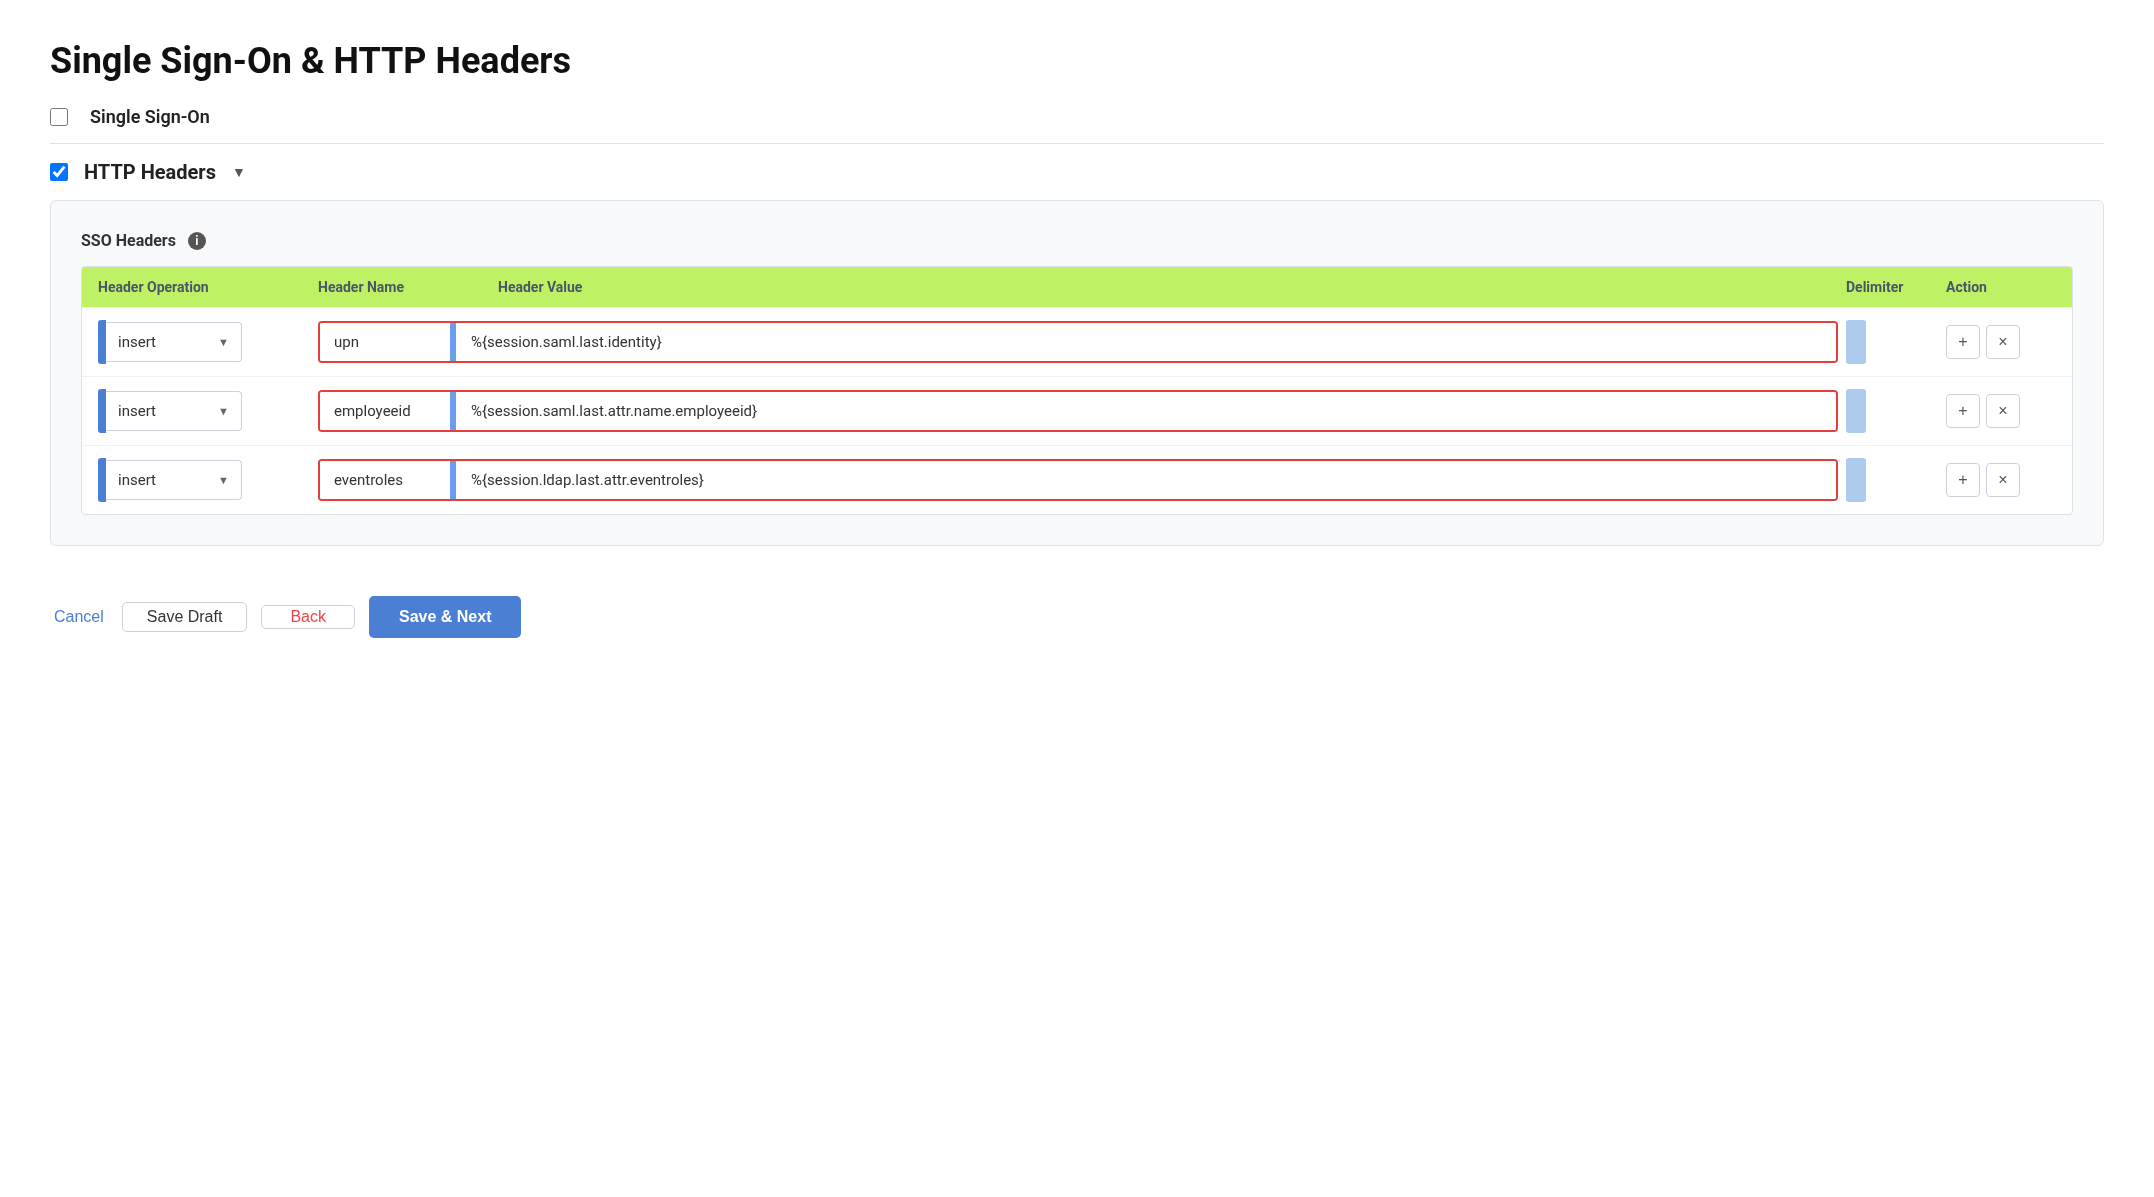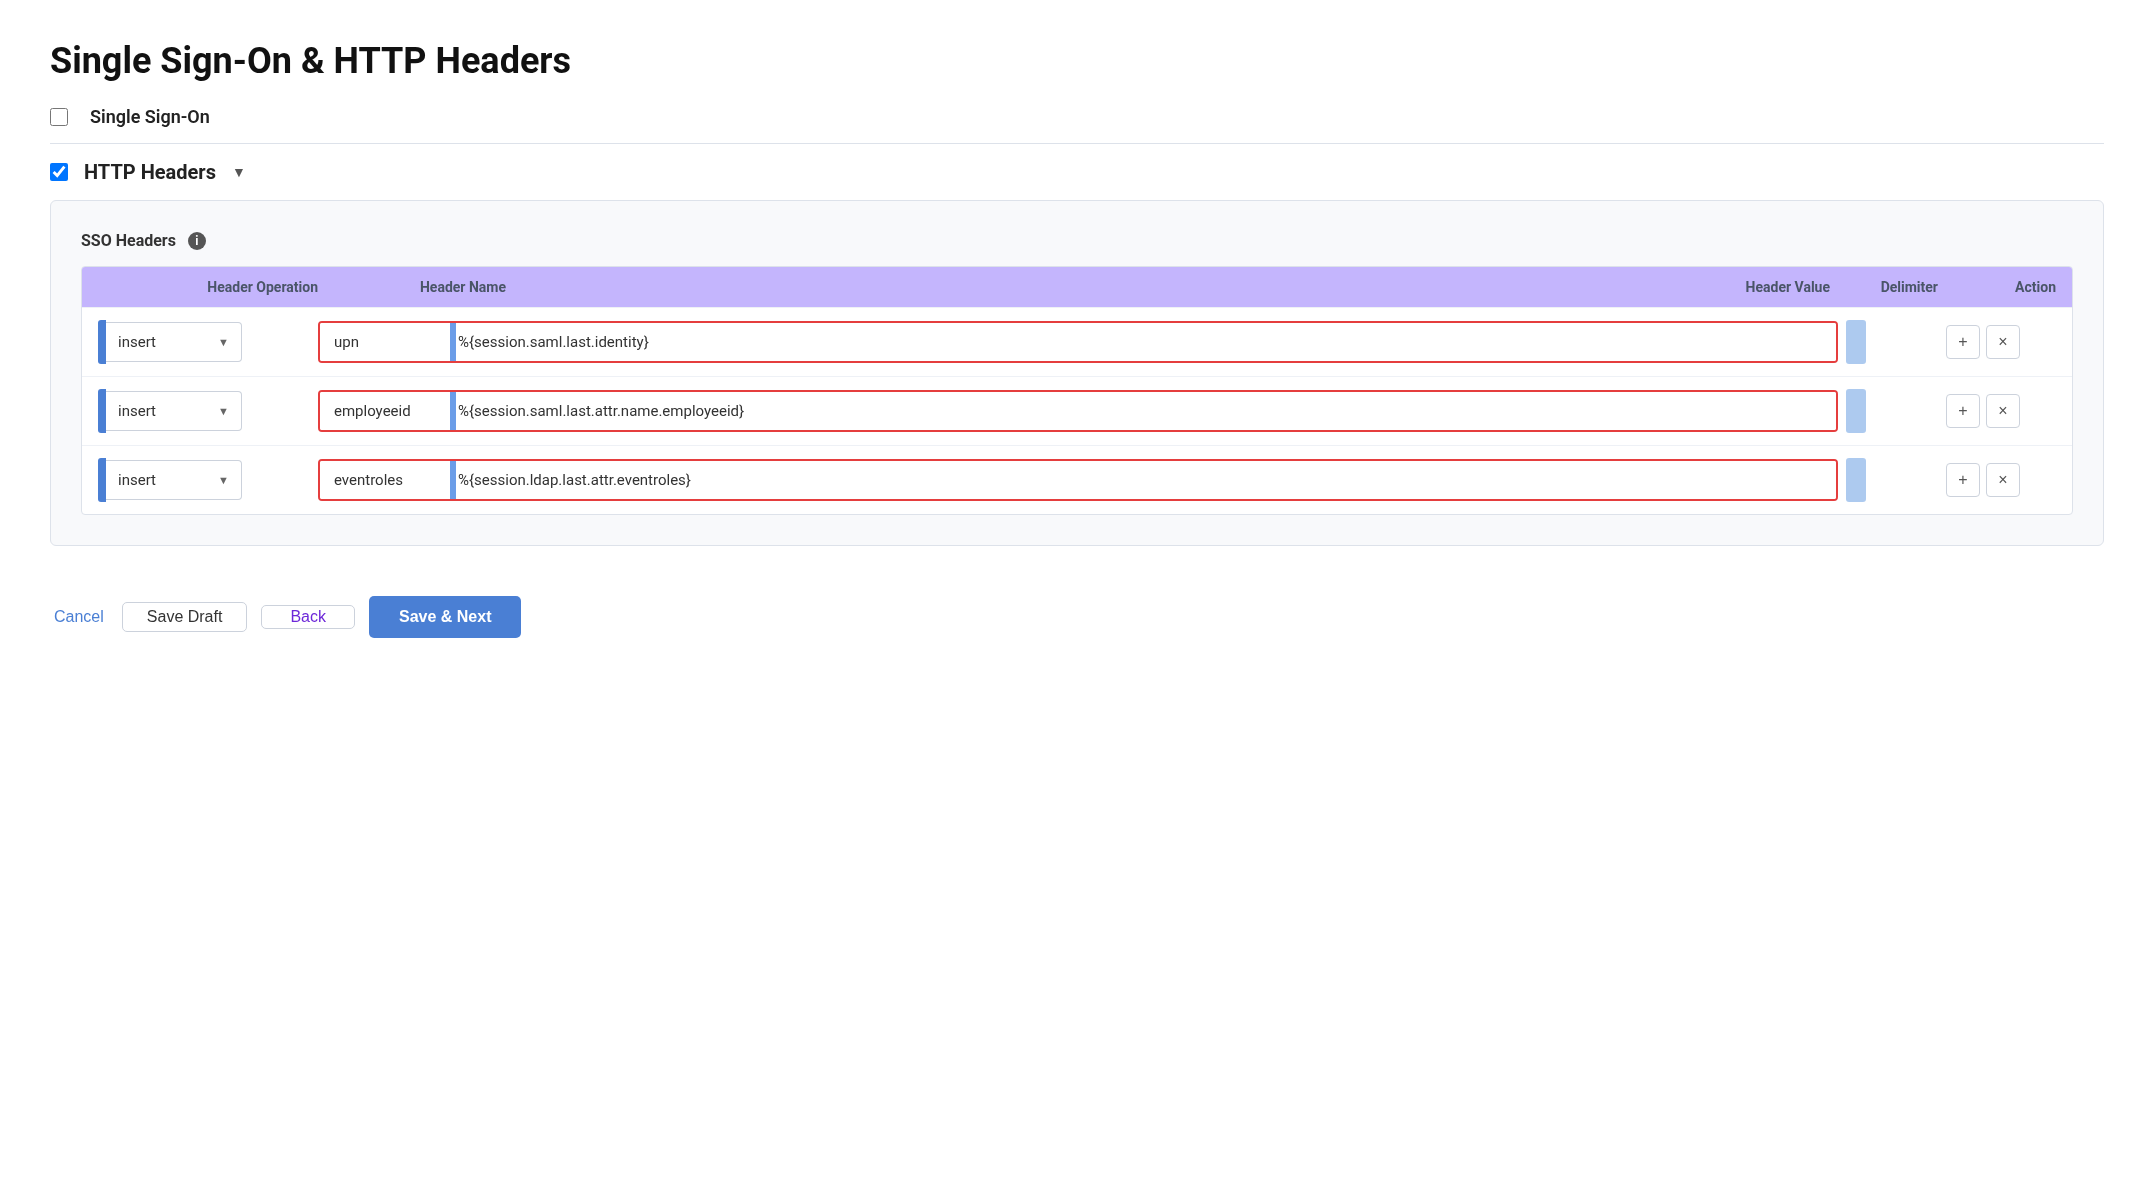--- a/index.html
+++ b/index.html
@@ -83,24 +83,23 @@
     .table-container {
       background: #fff;
       border: 1px solid #dde2ea;
       border-radius: 4px;
       overflow: hidden;
     }
 
     .table-header {
       display: grid;
       grid-template-columns: 220px 180px 1fr 100px 110px;
-      background: #c4b5fd;
+      background: #bef264;
       padding: 12px 16px;
-      gap: 8px;
-      text-align: right;
+      gap: 0;
     }
 
     .table-header-cell {
       font-size: 14px;
       font-weight: 700;
       color: #4a5568;
     }
 
     .table-row {
       display: grid;
@@ -169,21 +168,21 @@
 
     .field-divider {
       width: 6px;
       background: #6b9de8;
       flex-shrink: 0;
     }
 
     .value-field {
       display: flex;
       align-items: center;
-      padding: 10px 2px;
+      padding: 10px 15px;
       font-size: 15px;
       color: #333;
       background: #fff;
       flex: 1;
     }
 
     .delimiter-cell {
       display: flex;
       align-items: center;
       padding-right: 8px;
@@ -242,21 +241,21 @@
       font-size: 16px;
       font-weight: 500;
       padding: 5px 24px;
       cursor: pointer;
     }
 
     .btn-back {
       background: #fff;
       border: 1px solid #ccd2dc;
       border-radius: 5px;
-      color: #6d28d9;
+      color: #ef4444;
       font-size: 16px;
       font-weight: 500;
       padding: 2px 28px;
       cursor: pointer;
     }
 
     .btn-save-next {
       background: #4a7fd4;
       border: none;
       border-radius: 5px;

